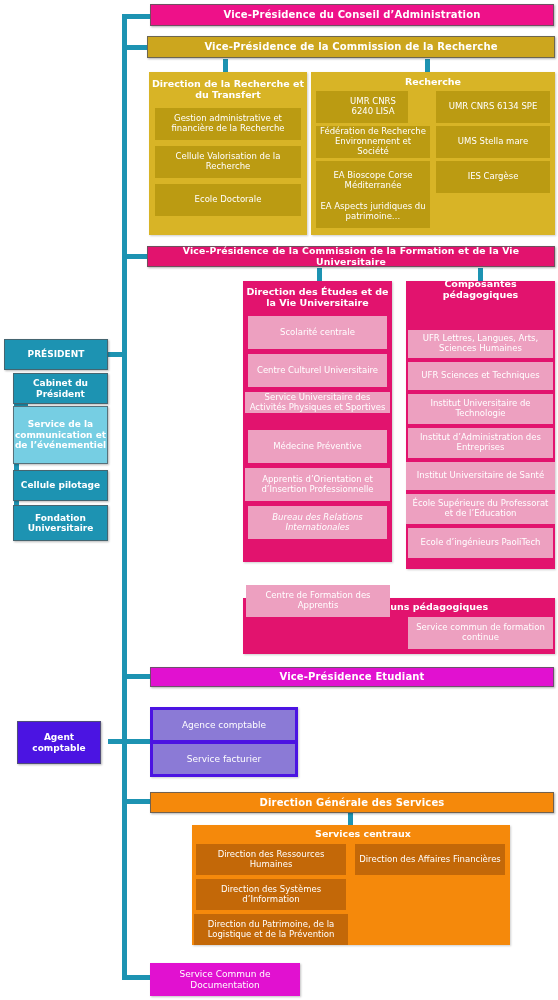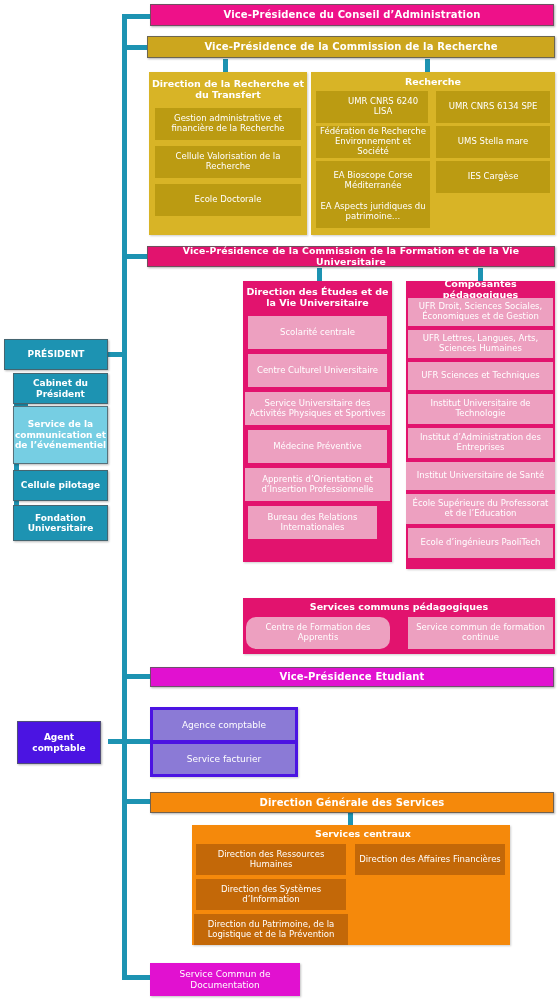--- a/index.html
+++ b/index.html
@@ -183,21 +183,21 @@
   </div>
   <div class="cell goldcell" style="left:155px; top:184px; width:146px; height:32px;">
     <span>Ecole Doctorale</span>
   </div>
 
   <div class="panel goldpanel" style="left:311px; top:72px; width:244px; height:163px;"></div>
   <div class="panel-title" style="left:311px; top:74px; width:244px; height:16px;">
     <span>Recherche</span>
   </div>
 
-  <div class="cell goldcell" style="left:316px; top:91px; width:112px; height:32px;padding-left:24px;">
+  <div class="cell goldcell" style="left:316px; top:91px; width:92px; height:32px;padding-left:24px;">
     <span>UMR CNRS 6240 LISA</span>
   </div>
   <div class="cell goldcell" style="left:316px; top:126px; width:114px; height:32px;">
     <span>Fédération de Recherche Environnement et Société</span>
   </div>
   <div class="cell goldcell" style="left:316px; top:161px; width:114px; height:40px;">
     <span>EA Bioscope Corse Méditerranée</span>
   </div>
   <div class="cell goldcell" style="left:316px; top:196px; width:114px; height:32px;">
     <span>EA Aspects juridiques du patrimoine…</span>
@@ -220,40 +220,37 @@
   <div class="panel pink" style="left:243px; top:281px; width:149px; height:281px;"></div>
   <div class="panel-title" style="left:243px; top:284px; width:149px; height:28px;">
     <span>Direction des Études et de la Vie Universitaire</span>
   </div>
   <div class="cell pinkcell" style="left:248px; top:316px; width:139px; height:33px;">
     <span>Scolarité centrale</span>
   </div>
   <div class="cell pinkcell" style="left:248px; top:354px; width:139px; height:33px;">
     <span>Centre Culturel Universitaire</span>
   </div>
-  <div class="cell pinkcell" style="left:245px; top:392px; width:145px; height:33px;">
+  <div class="cell pinkcell" style="left:245px; top:392px; width:145px; height:21px;">
     <span>Service Universitaire des Activités Physiques et Sportives</span>
   </div>
   <div class="cell pinkcell" style="left:248px; top:430px; width:139px; height:33px;">
     <span>Médecine Préventive</span>
   </div>
   <div class="cell pinkcell" style="left:245px; top:468px; width:145px; height:33px;">
     <span>Apprentis d’Orientation et d’Insertion Professionnelle</span>
   </div>
-  <div class="cell pinkcell" style="left:248px; top:506px; width:129px; height:33px;">
+  <div class="cell pinkcell" style="left:248px; top:506px; width:139px; height:33px;font-style:italic;">
     <span>Bureau des Relations Internationales</span>
   </div>
 
   <div class="panel pink" style="left:406px; top:281px; width:149px; height:288px;"></div>
   <div class="panel-title" style="left:406px; top:282px; width:149px; height:15px;">
     <span>Composantes pédagogiques</span>
   </div>
-  <div class="cell pinkcell" style="left:408px; top:298px; width:145px; height:28px;">
-    <span>UFR Droit, Sciences Sociales, Économiques et de Gestion</span>
-  </div>
   <div class="cell pinkcell" style="left:408px; top:330px; width:145px; height:28px;">
     <span>UFR Lettres, Langues, Arts, Sciences Humaines</span>
   </div>
   <div class="cell pinkcell" style="left:408px; top:362px; width:145px; height:28px;">
     <span>UFR Sciences et Techniques</span>
   </div>
   <div class="cell pinkcell" style="left:408px; top:394px; width:145px; height:30px;">
     <span>Institut Universitaire de Technologie</span>
   </div>
   <div class="cell pinkcell" style="left:408px; top:428px; width:145px; height:30px;">
@@ -266,21 +263,21 @@
     <span>École Supérieure du Professorat et de l’Education</span>
   </div>
   <div class="cell pinkcell" style="left:408px; top:528px; width:145px; height:30px;">
     <span>Ecole d’ingénieurs PaoliTech</span>
   </div>
 
   <div class="panel pink" style="left:243px; top:598px; width:312px; height:56px;"></div>
   <div class="panel-title" style="left:243px; top:600px; width:312px; height:15px;">
     <span>Services communs pédagogiques</span>
   </div>
-  <div class="cell pinkcell" style="left:246px; top:617px; width:144px; height:32px;border-radius:10px;">
+  <div class="cell pinkcell" style="left:246px; top:585px; width:144px; height:32px;">
     <span>Centre de Formation des Apprentis</span>
   </div>
   <div class="cell pinkcell" style="left:408px; top:617px; width:145px; height:32px;">
     <span>Service commun de formation continue</span>
   </div>
 
   <div class="box bar magenta2" style="left:150px; top:667px; width:404px; height:20px;">
     <span>Vice-Présidence Etudiant</span>
   </div>
 

